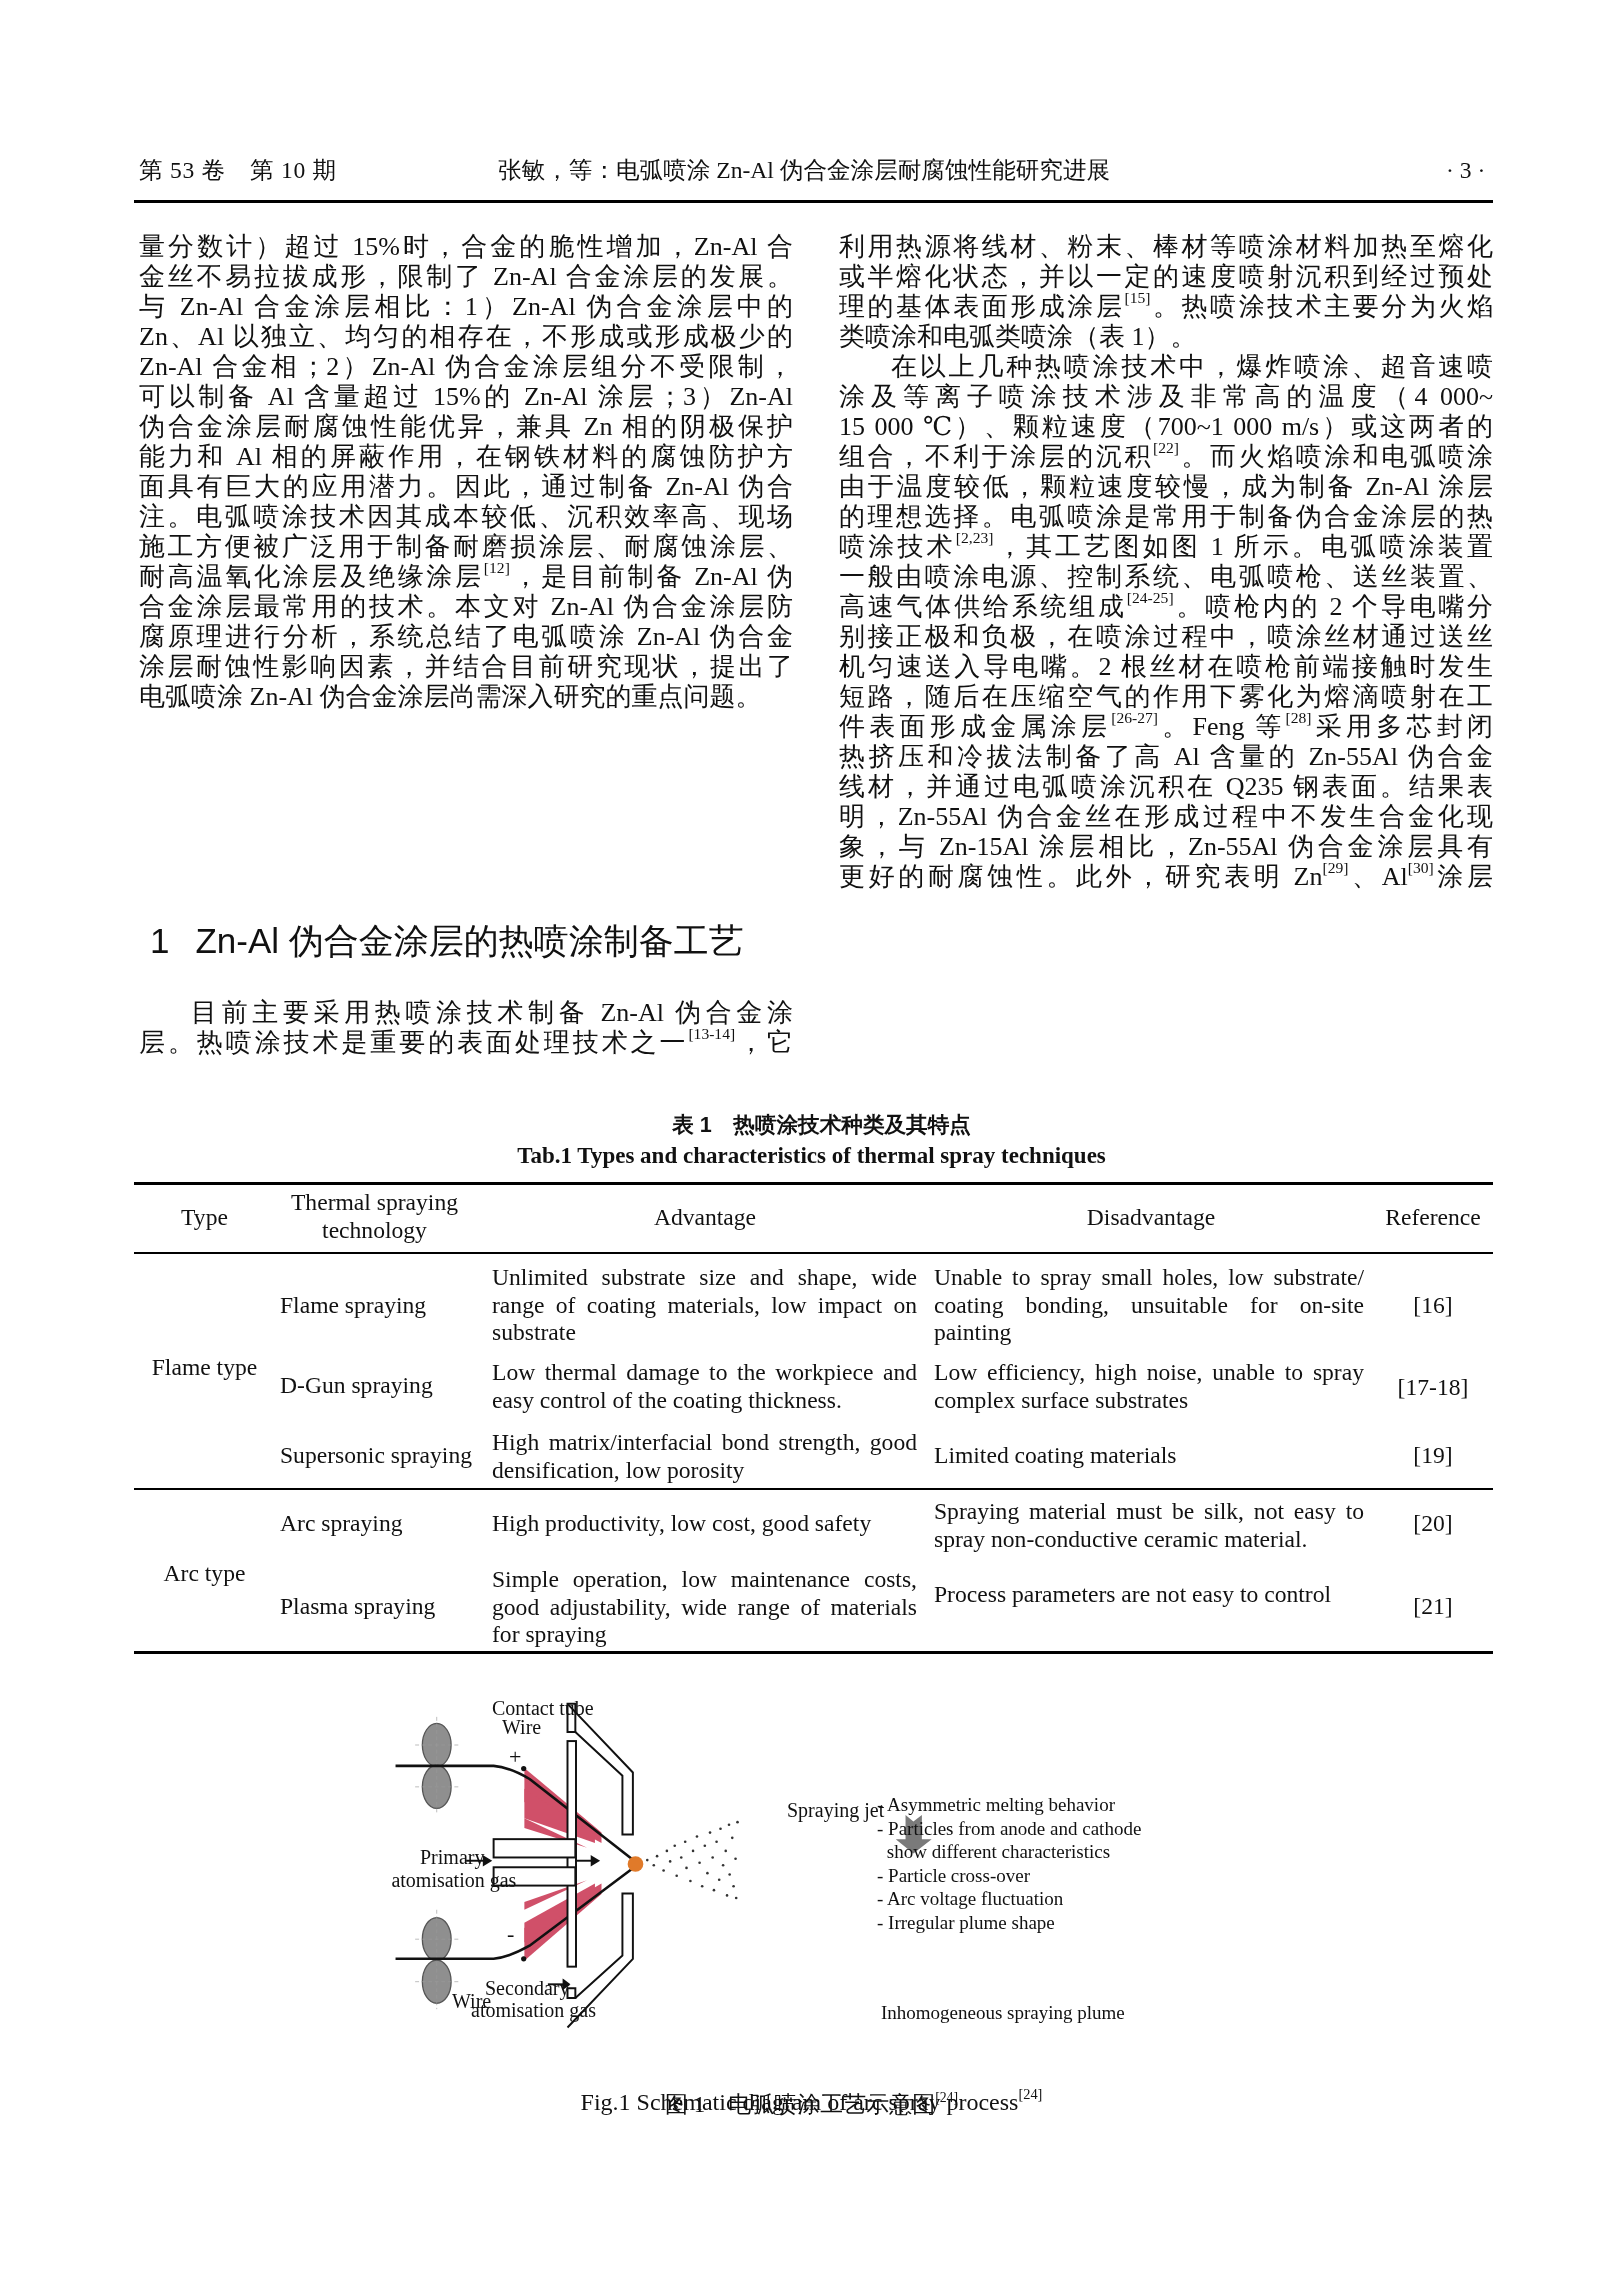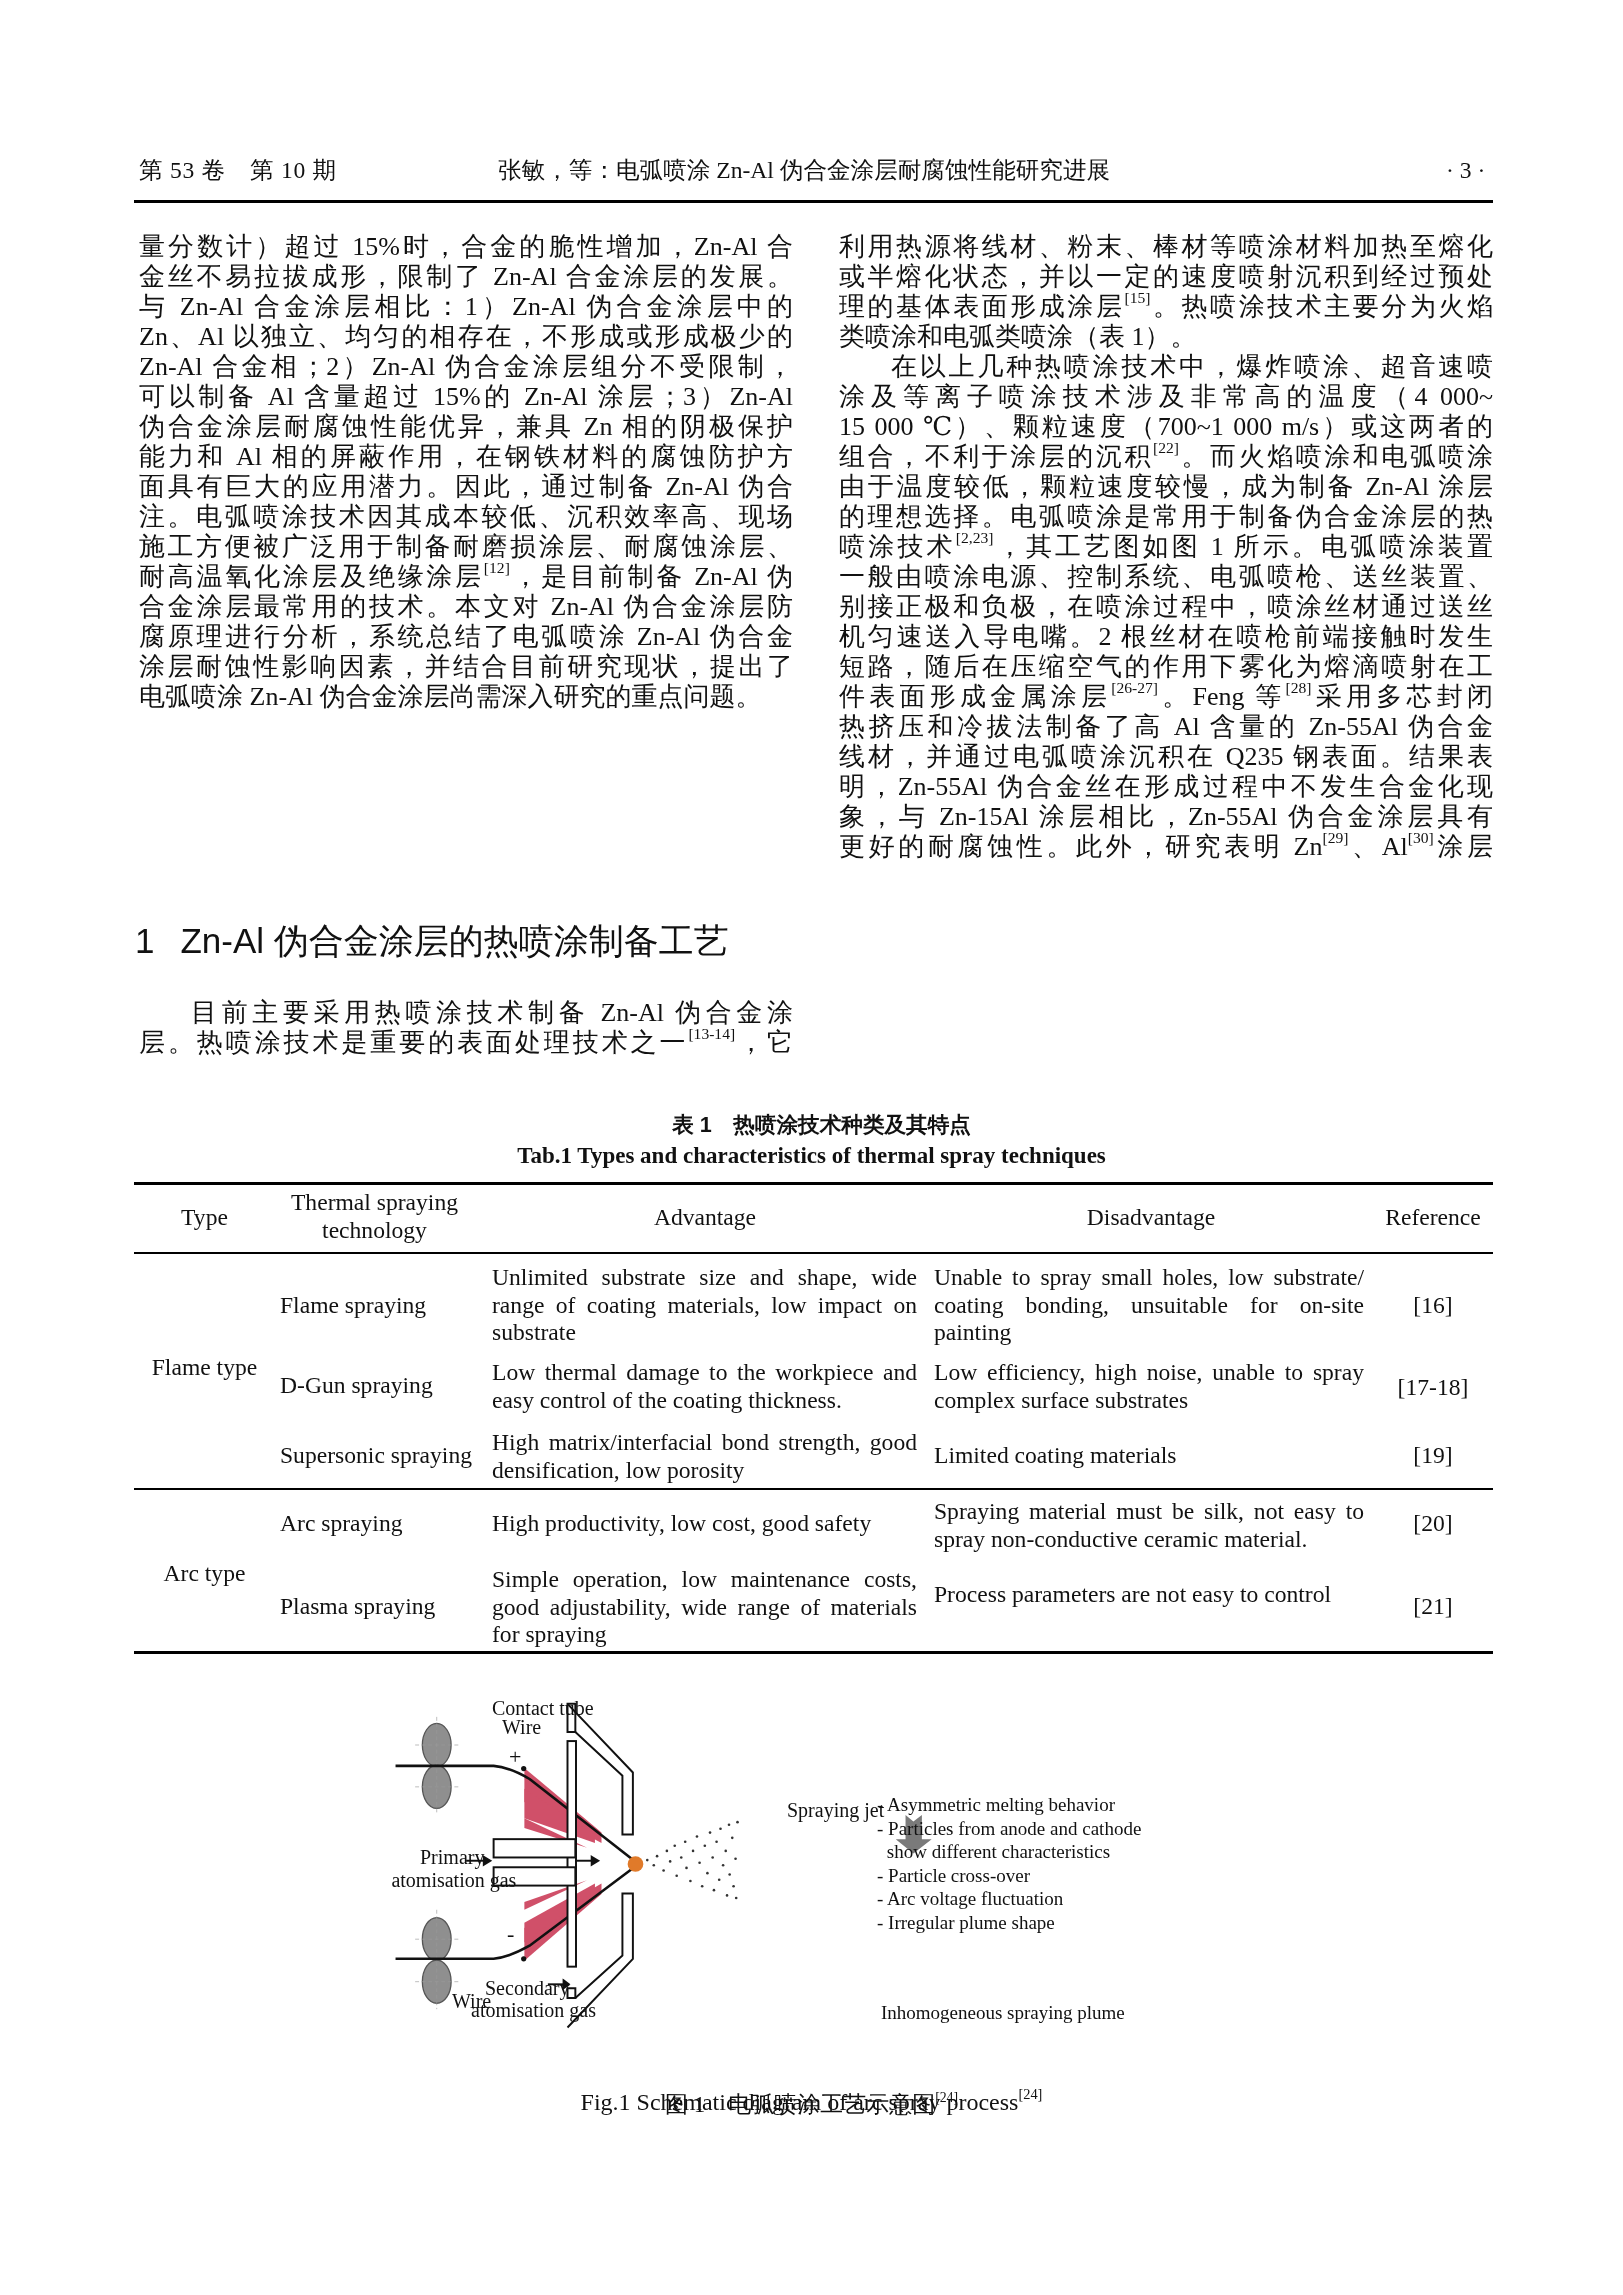--- a/index.html
+++ b/index.html
@@ -16,21 +16,21 @@
 
   
   .col { top: 232px; width: 654px; font-size: 26px; line-height: 29px; text-align: justify; }
   .col-left { left: 139px; }
   .col-right { left: 839px; }
   .col .line { display: block; height: 30px; white-space: nowrap; text-align-last: justify; text-align: justify; }
   .col .line.last { text-align-last: left; }
   .col .line.indent { text-indent: 52px; }
   sup { font-size: 0.6em; line-height: 0; vertical-align: 0.75em; }
 
-  .section-head { left: 135px; top: 921px; font-family: "Liberation Sans", "DejaVu Sans", sans-serif;
+  .section-head { left: 150px; top: 921px; font-family: "Liberation Sans", "DejaVu Sans", sans-serif;
                   font-size: 35px; line-height: 39px; white-space: nowrap; }
   .section-head .num { margin-right: 26px; }
 
   
   .tab-cap-cn { left: 10px; width: 1623px; top: 1112px; text-align: center; font-family: Liberation Sans, sans-serif;
                 font-weight: bold; font-size: 21.6px; line-height: 26px; }
   .tab-cap-en { left: 0; width: 1623px; top: 1143px; text-align: center; font-weight: bold; font-size: 23px; line-height: 26px; }
   .rule { left: 134px; width: 1359px; height: 3.3px; background: #000; }
   .rule.thin { height: 2px; }
   .cell { position: absolute; font-size: 23.6px; line-height: 27.5px; }
@@ -86,20 +86,21 @@
   <span class="line"><span>理的基体表面形成涂层</span><sup>[15]</sup><span>。热喷涂技术主要分为火焰</span></span>
   <span class="line last">类喷涂和电弧类喷涂（表 1）。</span>
   <span class="line indent">在以上几种热喷涂技术中，爆炸喷涂、超音速喷</span>
   <span class="line">涂及等离子喷涂技术涉及非常高的温度（4 000~</span>
   <span class="line">15 000 ℃）、颗粒速度（700~1 000 m/s）或这两者的</span>
   <span class="line"><span>组合，不利于涂层的沉积</span><sup>[22]</sup><span>。而火焰喷涂和电弧喷涂</span></span>
   <span class="line">由于温度较低，颗粒速度较慢，成为制备 Zn-Al 涂层</span>
   <span class="line">的理想选择。电弧喷涂是常用于制备伪合金涂层的热</span>
   <span class="line"><span>喷涂技术</span><sup>[2,23]</sup><span>，其工艺图如图 1 所示。电弧喷涂装置</span></span>
   <span class="line">一般由喷涂电源、控制系统、电弧喷枪、送丝装置、</span>
+  <span class="line"><span>高速气体供给系统组成</span><sup>[24-25]</sup><span>。喷枪内的 2 个导电嘴分</span></span>
   <span class="line">别接正极和负极，在喷涂过程中，喷涂丝材通过送丝</span>
   <span class="line">机匀速送入导电嘴。2 根丝材在喷枪前端接触时发生</span>
   <span class="line">短路，随后在压缩空气的作用下雾化为熔滴喷射在工</span>
   <span class="line"><span>件表面形成金属涂层</span><sup>[26-27]</sup><span>。Feng 等</span><sup>[28]</sup><span>采用多芯封闭</span></span>
   <span class="line">热挤压和冷拔法制备了高 Al 含量的 Zn-55Al 伪合金</span>
   <span class="line">线材，并通过电弧喷涂沉积在 Q235 钢表面。结果表</span>
   <span class="line">明，Zn-55Al 伪合金丝在形成过程中不发生合金化现</span>
   <span class="line">象，与 Zn-15Al 涂层相比，Zn-55Al 伪合金涂层具有</span>
   <span class="line"><span>更好的耐腐蚀性。此外，研究表明 Zn</span><sup>[29]</sup><span>、Al</span><sup>[30]</sup><span>涂层</span></span>
 </div>

